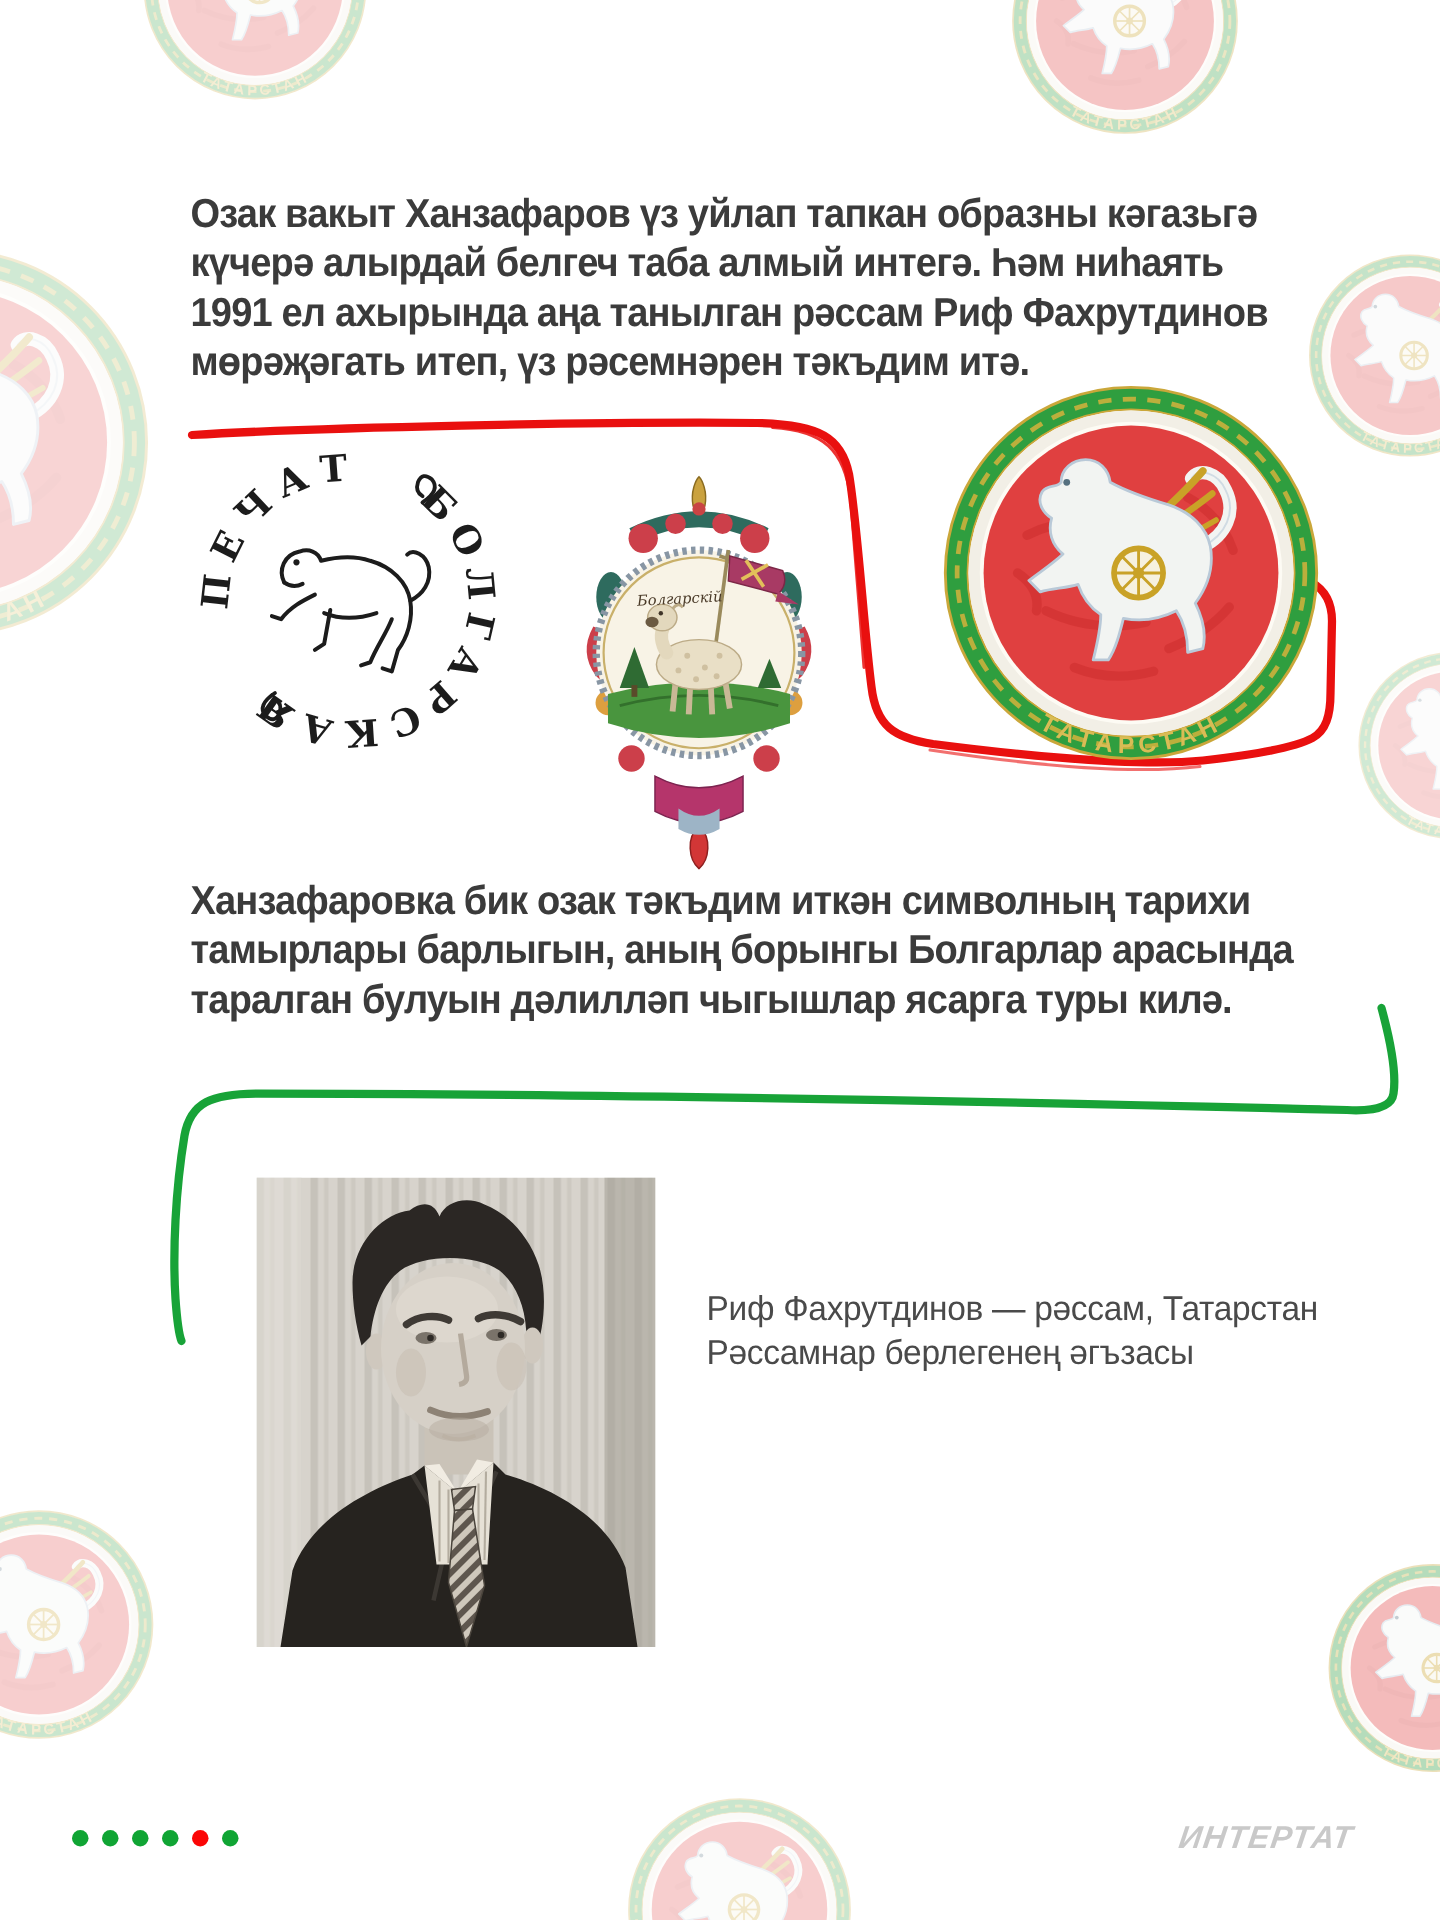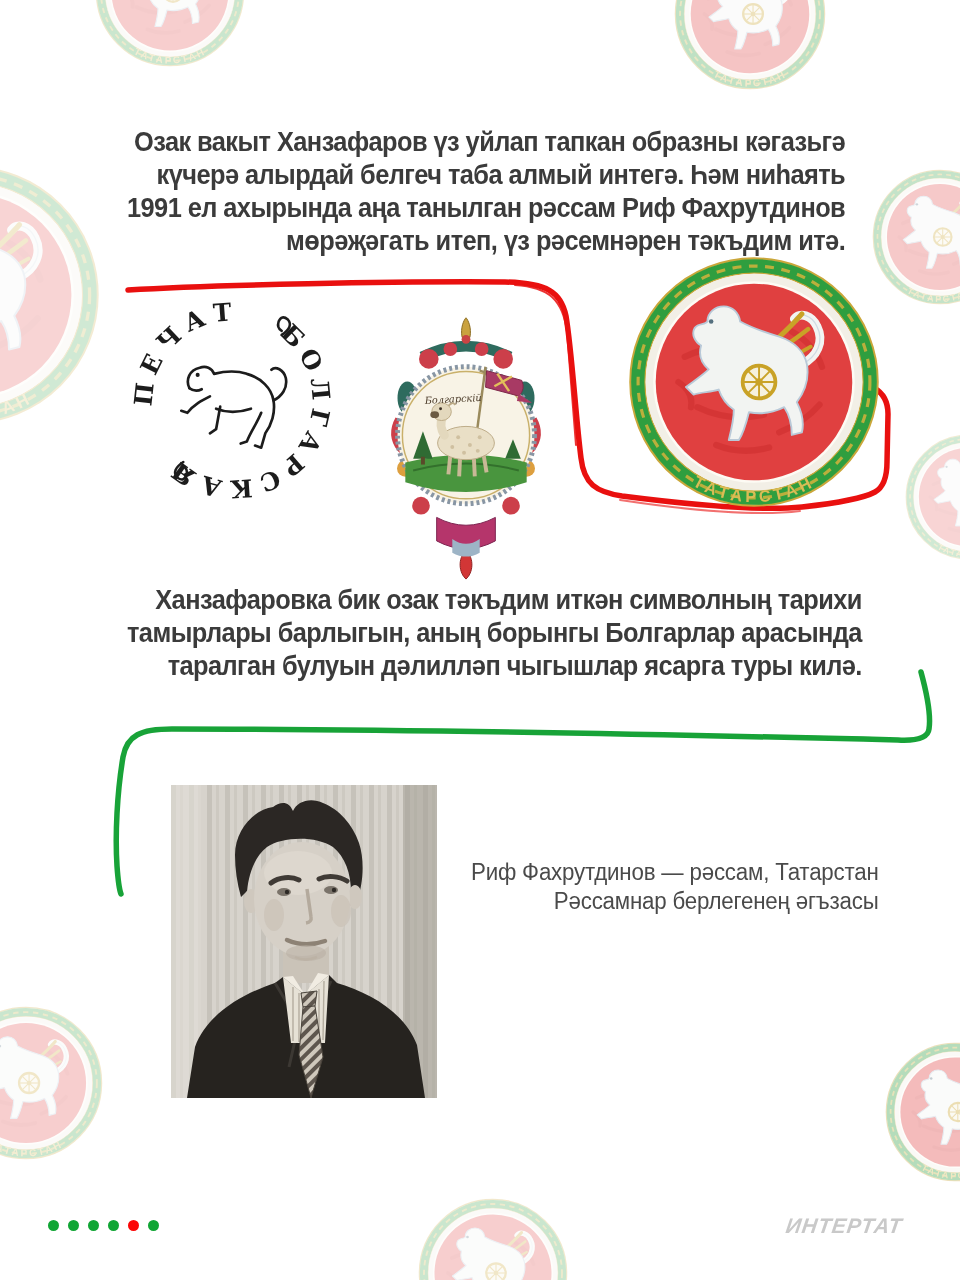--- a/index.html
+++ b/index.html
@@ -1,17 +1,17 @@
 <!DOCTYPE html>
 <html><head>
 <meta charset="utf-8">
 <style>
   html,body{margin:0;padding:0;background:#e9e9e9;}
   #canvas{position:relative;width:960px;height:1280px;margin:0 auto;background:#ffffff;overflow:hidden;
-          font-family:"Liberation Sans",sans-serif;text-align:right;}
+          font-family:"Liberation Sans",sans-serif;}
   
   .wm{position:absolute;z-index:0;pointer-events:none;}
   
   #brush-overlay{position:absolute;left:0;top:0;z-index:1;pointer-events:none;}
   
   .para{position:absolute;z-index:3;font-weight:700;font-size:27px;line-height:33px;
         color:#3b3b3b;letter-spacing:-0.6px;white-space:pre;
         transform:scaleX(.94);transform-origin:0 0;}
   #para1{left:127px;top:126px;}
   #para2{left:127px;top:584px;}

